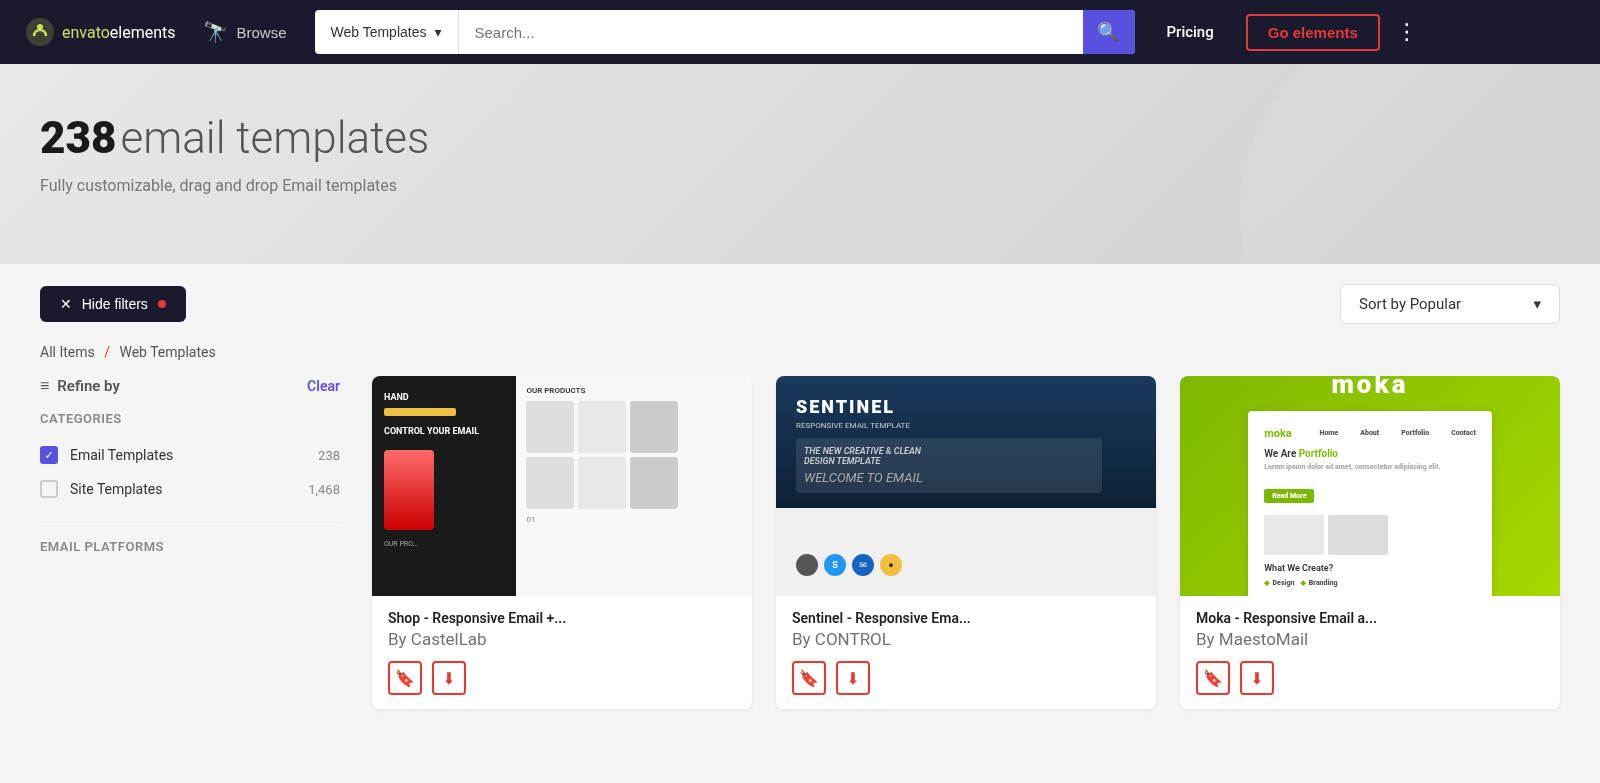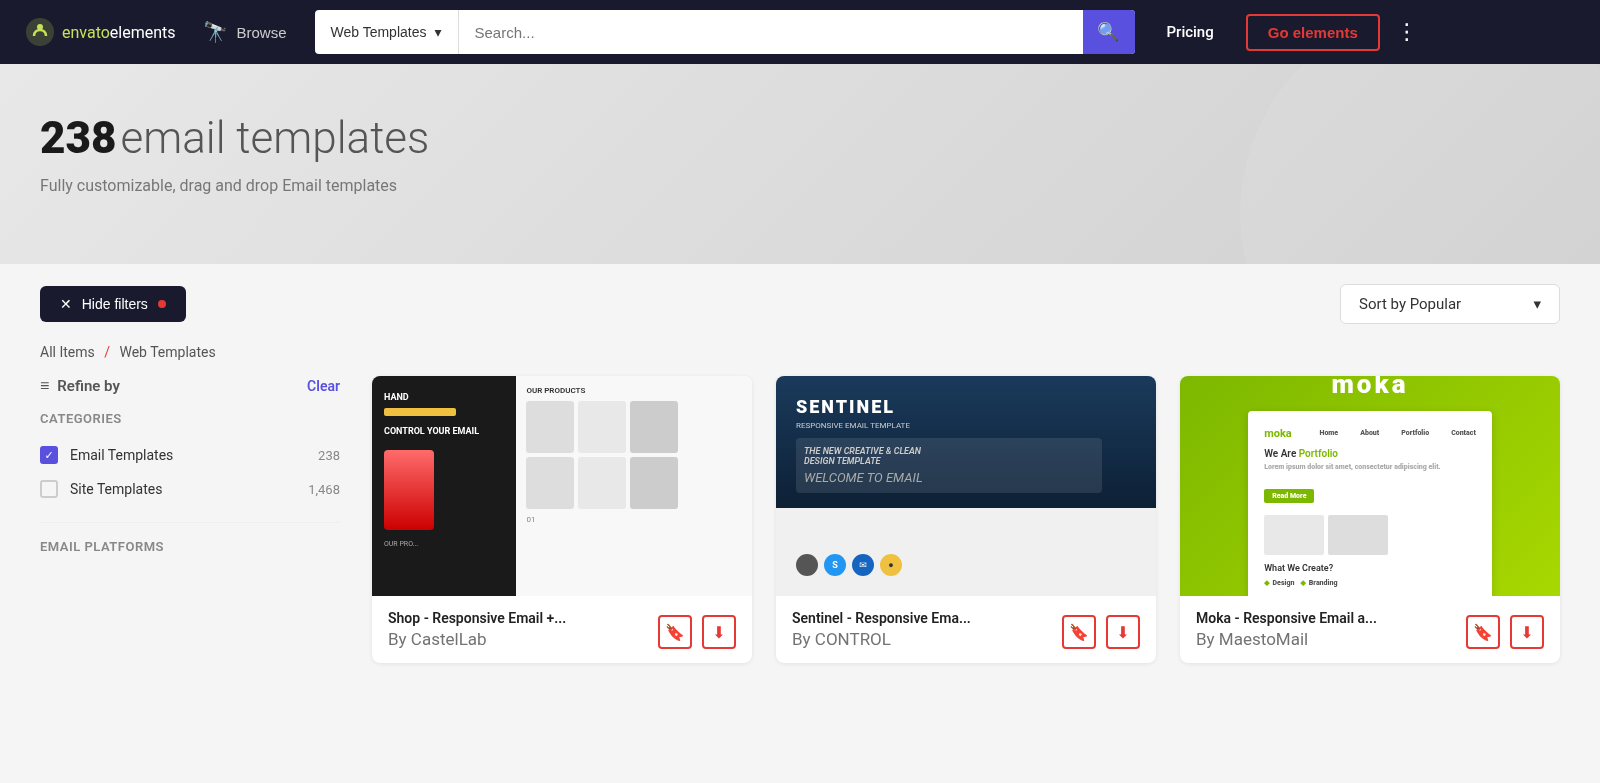--- a/index.html
+++ b/index.html
@@ -372,22 +372,23 @@
       background: #fff;
       width: 70%;
       padding: 16px;
       border-radius: 4px;
       box-shadow: 0 2px 8px rgba(0,0,0,0.15);
     }
 
     .product-info {
       padding: 14px 16px;
       display: flex;
-      align-items: flex-end;
+      align-items: flex-start;
       gap: 12px;
+      flex-direction: column;
     }
     .product-details { flex: 1; }
     .product-title {
       font-size: 14px;
       font-weight: 600;
       color: #222;
       white-space: nowrap;
       overflow: hidden;
       text-overflow: ellipsis;
     }

